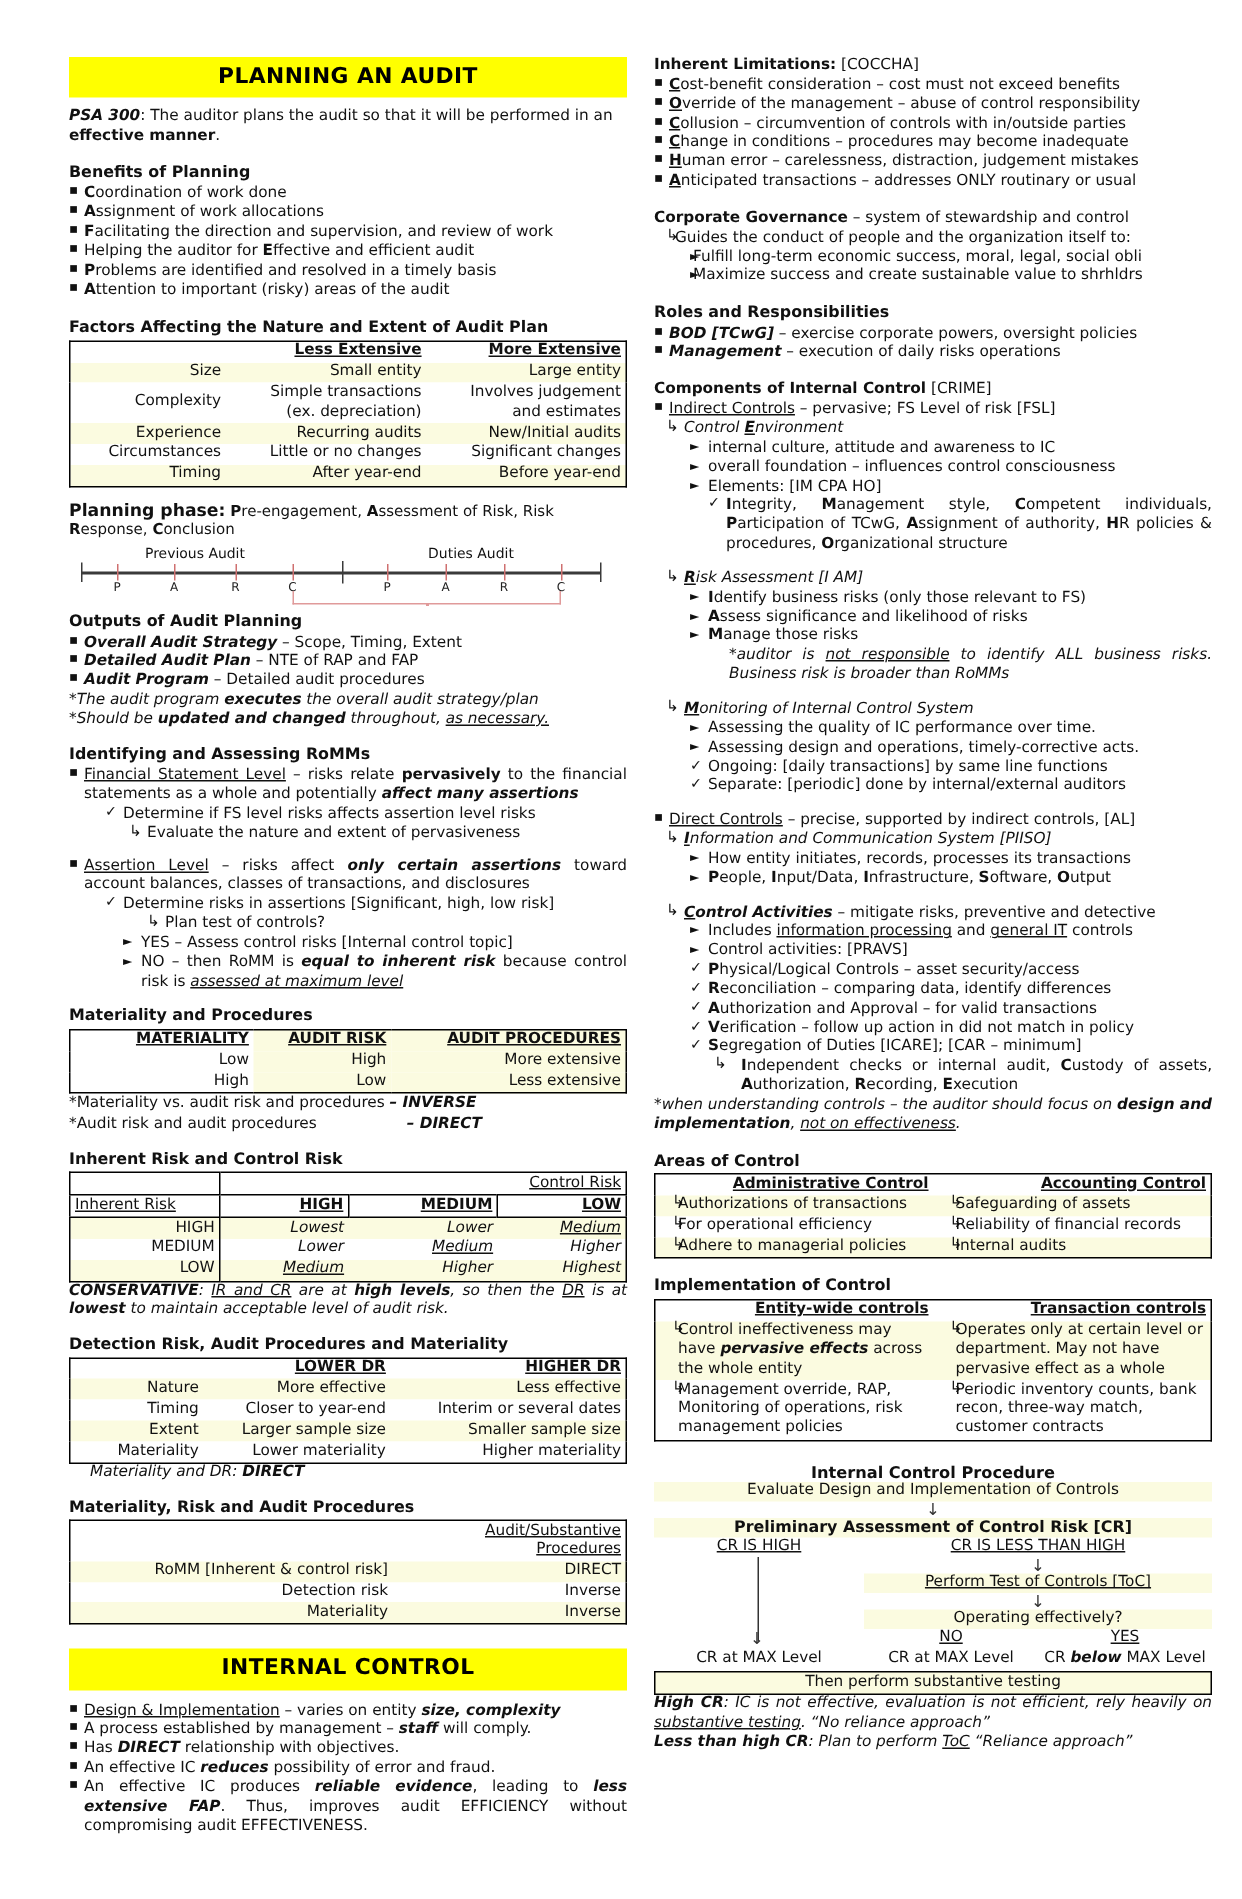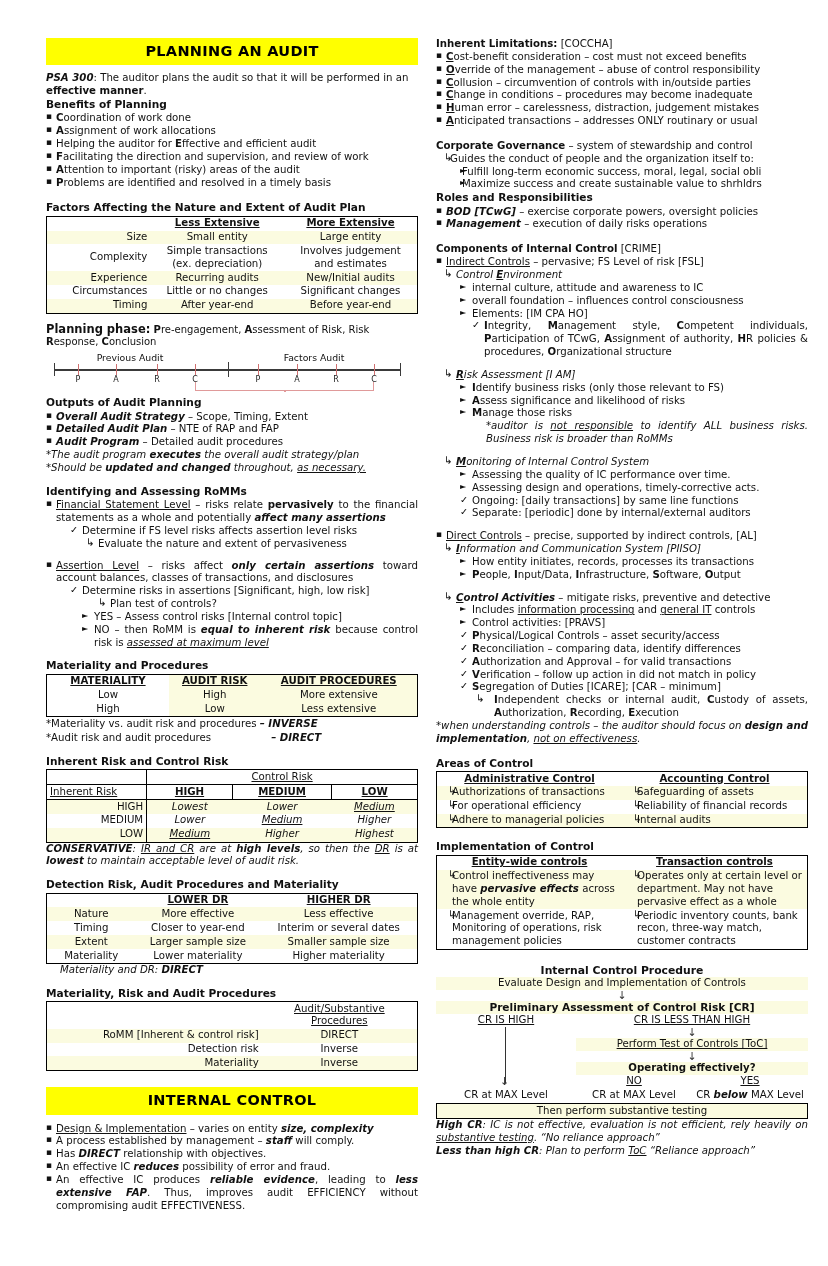--- a/index.html
+++ b/index.html
@@ -15,21 +15,21 @@
     overflow: hidden;
   }
   .page { position: relative; width:828px; height:1266px; padding: 38px 34px 10px 46px; display:flex; gap: 18px; }
   .col { width: 372px; flex: 0 0 372px; }
 
   
   .banner {
     background:#ffff00; color:#000; font-weight:bold; font-size:14.5px;
     text-align:center; padding:4px 0 5px 0; letter-spacing:.3px;
   }
-  .sec-head { font-weight:bold; font-size:10.6px; margin-bottom:1px; }
+  .sec-head { font-weight:bold; font-size:10.6px; margin-top:11px; margin-bottom:1px; }
   .para { margin: 7px 0 0 0; }
   .ul { list-style:none; margin:0; padding:0; }
   .ul li { position:relative; padding-left:10px; margin:0; }
   .ul li::before { content:"\25AA"; position:absolute; left:0; top:-1px; font-size:9px; }
   .lvl2 { padding-left:22px; position:relative; }
   .lvl2::before { content:"\21B3"; position:absolute; left:8px; top:-1px; font-weight:normal; }
   .arw { padding-left:36px; position:relative; }
   .arw::before { content:"\25BA"; position:absolute; left:24px; top:0px; font-size:8px; }
   .chk { padding-left:36px; position:relative; }
   .chk::before { content:"\2713"; position:absolute; left:24px; top:-1px; font-size:9.5px; }
@@ -49,21 +49,21 @@
   .u { text-decoration:underline; }
   .bu { font-weight:bold; text-decoration:underline; }
   .iu { font-style:italic; text-decoration:underline; }
   .just { text-align:justify; }
 
   
   table.tbl { border-collapse:collapse; width:100%; border:1.4px solid #000; margin-top:1px; }
   table.tbl td, table.tbl th { padding:0.5px 3px; font-weight:normal; font-size:10.2px; }
   .yel { background:#fbfbe0; }
   .wht { background:#ffffff; }
-  .ctr { text-align:center; }
+  .ctr { text-align:right; }
   .rgt { text-align:right; }
   .lft { text-align:left; }
   .vline { border-left:1.2px solid #000; }
   .hline { border-top:1.2px solid #000; }
 
   .note { margin-top:1px; }
 
   
   .timeline { position:relative; height:40px; margin:3px 0 0 6px; width:352px; }
   .tl-axis { position:absolute; left:2px; right:4px; top:17px; height:1.4px; background:#3a3a3a; }
@@ -95,24 +95,24 @@
     <div class="banner">PLANNING AN AUDIT</div>
 
     <div class="para">
       <span class="bi">PSA 300</span><span>: The auditor plans the audit so that it will be performed in an </span><b>effective manner</b><span>.</span>
     </div>
 
     <div class="sec-head">Benefits of Planning</div>
     <ul class="ul">
       <li><b>C</b>oordination of work done</li>
       <li><b>A</b>ssignment of work allocations</li>
+      <li><b>F</b>acilitating the direction and supervision, and review of work</li>
       <li>Helping the auditor for <b>E</b>ffective and efficient audit</li>
-      <li><b>F</b>acilitating the direction and supervision, and review of work</li>
+      <li><b>P</b>roblems are identified and resolved in a timely basis</li>
       <li><b>A</b>ttention to important (risky) areas of the audit</li>
-      <li><b>P</b>roblems are identified and resolved in a timely basis</li>
     </ul>
 
     <div class="sec-head" style="margin-top:12px">Factors Affecting the Nature and Extent of Audit Plan</div>
     <table class="tbl">
       <tbody>
           <tr>
         <td class="wht" style="width:28%"></td>
         <td class="wht ctr"><span class="bu">Less Extensive</span></td>
         <td class="wht ctr"><span class="bu">More Extensive</span></td>
       </tr>
@@ -167,21 +167,21 @@
       <div class="tl-lbl" style="left:26px">P</div>
       <div class="tl-lbl" style="left:64px">A</div>
       <div class="tl-lbl" style="left:105px">R</div>
       <div class="tl-lbl" style="left:143px">C</div>
       <div class="tl-lbl" style="left:206px">P</div>
       <div class="tl-lbl" style="left:245px">A</div>
       <div class="tl-lbl" style="left:284px">R</div>
       <div class="tl-lbl" style="left:322px">C</div>
 
       <div class="tl-cap" style="left:78px">Previous Audit</div>
-      <div class="tl-cap" style="left:262px">Factors Audit</div>
+      <div class="tl-cap" style="left:262px">Duties Audit</div>
 
       <div class="tl-brk" style="left:143px; width:179px;"></div>
       <div class="tl-dot" style="left:232px"></div>
     </div>
 
     <div class="sec-head" style="margin-top:4px">Outputs of Audit Planning</div>
     <ul class="ul">
       <li><span class="bi">Overall Audit Strategy</span><span> – Scope, Timing, Extent</span></li>
       <li><span class="bi">Detailed Audit Plan</span><span> – NTE of RAP and FAP</span></li>
       <li><span class="bi">Audit Program</span><span> – Detailed audit procedures</span></li>
@@ -463,21 +463,21 @@
 
       <div style="position:relative; height:64px;">
 
         <div style="position:absolute; left:69px; top:0; width:1.2px; height:56px; background:#333;"></div>
         <div style="position:absolute; left:64px; top:48px; font-size:11px; color:#333;">↓</div>
 
         <div style="position:absolute; left:140px; right:0; top:0;">
           <div class="arrow-d">↓</div>
           <div class="band f-center"><span class="u">Perform Test of Controls [ToC]</span></div>
           <div class="arrow-d">↓</div>
-          <div class="band f-center" style="font-weight:bold">Operating effectively?</div>
+          <div class="band f-center" style="font-weight:normal">Operating effectively?</div>
           <div class="rowsplit">
             <div style="text-align:center"><span class="u">NO</span></div>
             <div style="text-align:center"><span class="u">YES</span></div>
           </div>
         </div>
       </div>
 
       <div class="rowsplit" style="margin-top:-2px">
         <div style="flex:0 0 140px; text-align:center"><span>CR at MAX Level</span></div>
         <div style="text-align:center"><span>CR at MAX Level</span></div>

